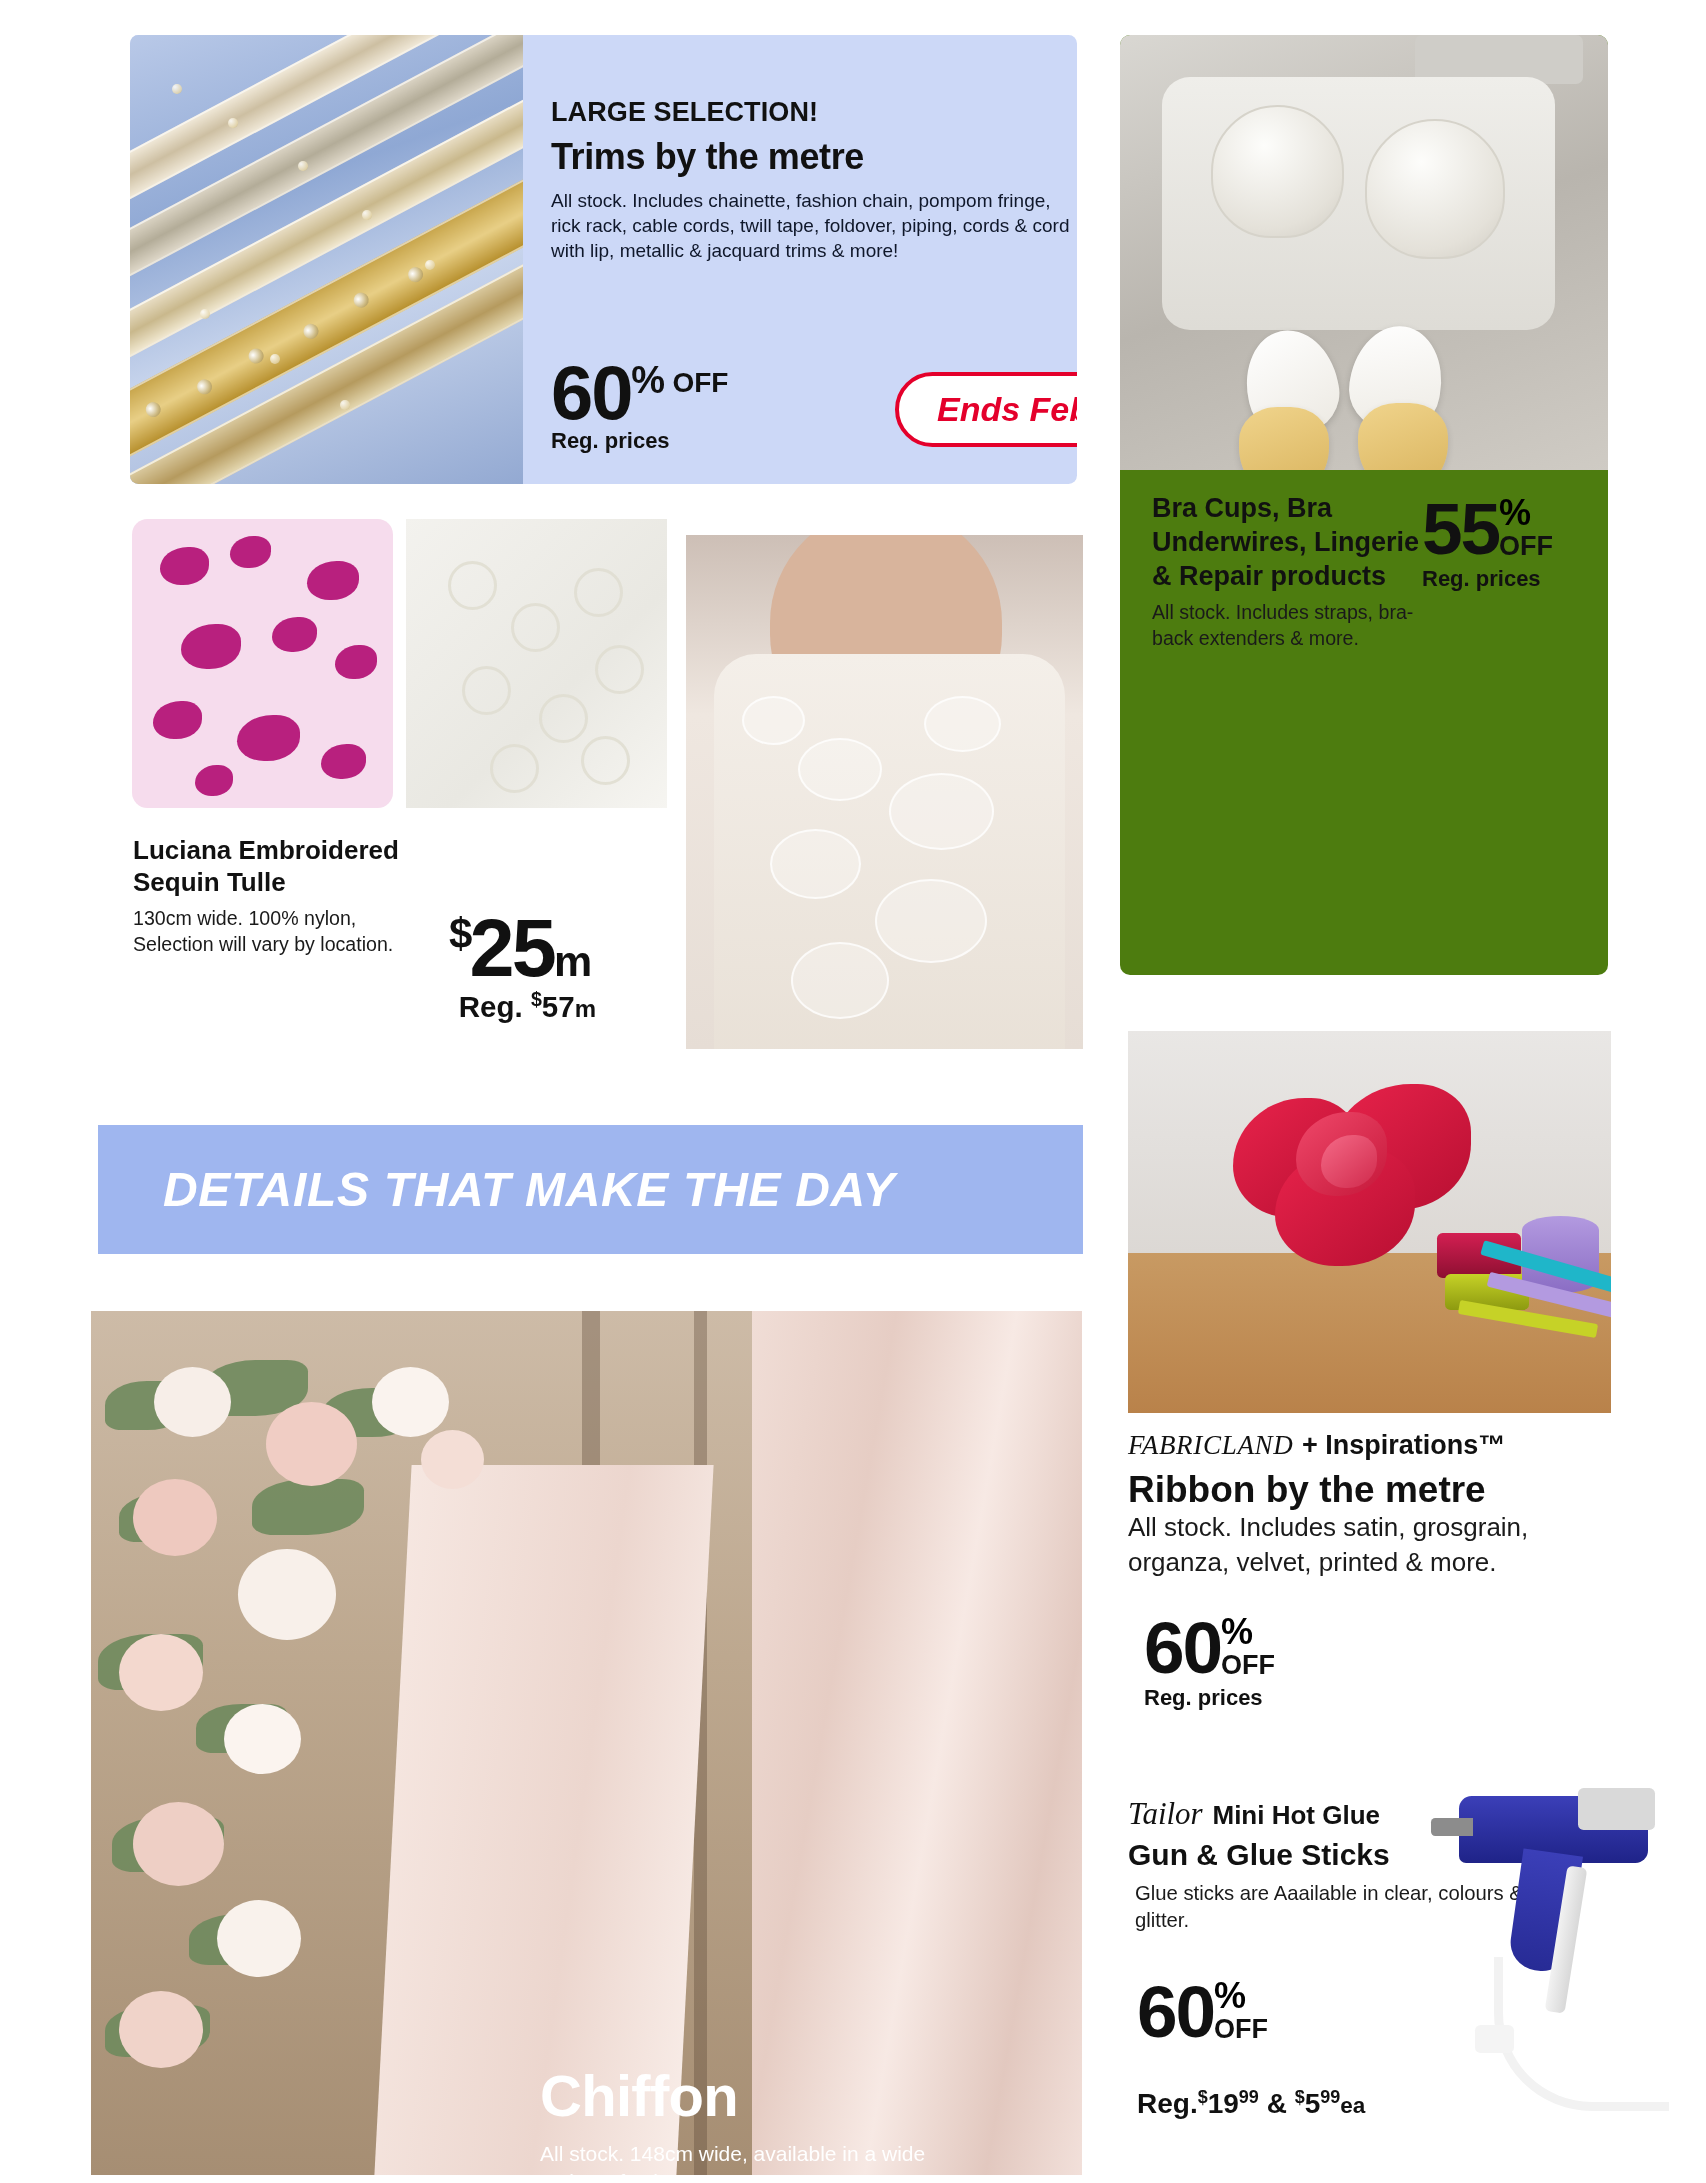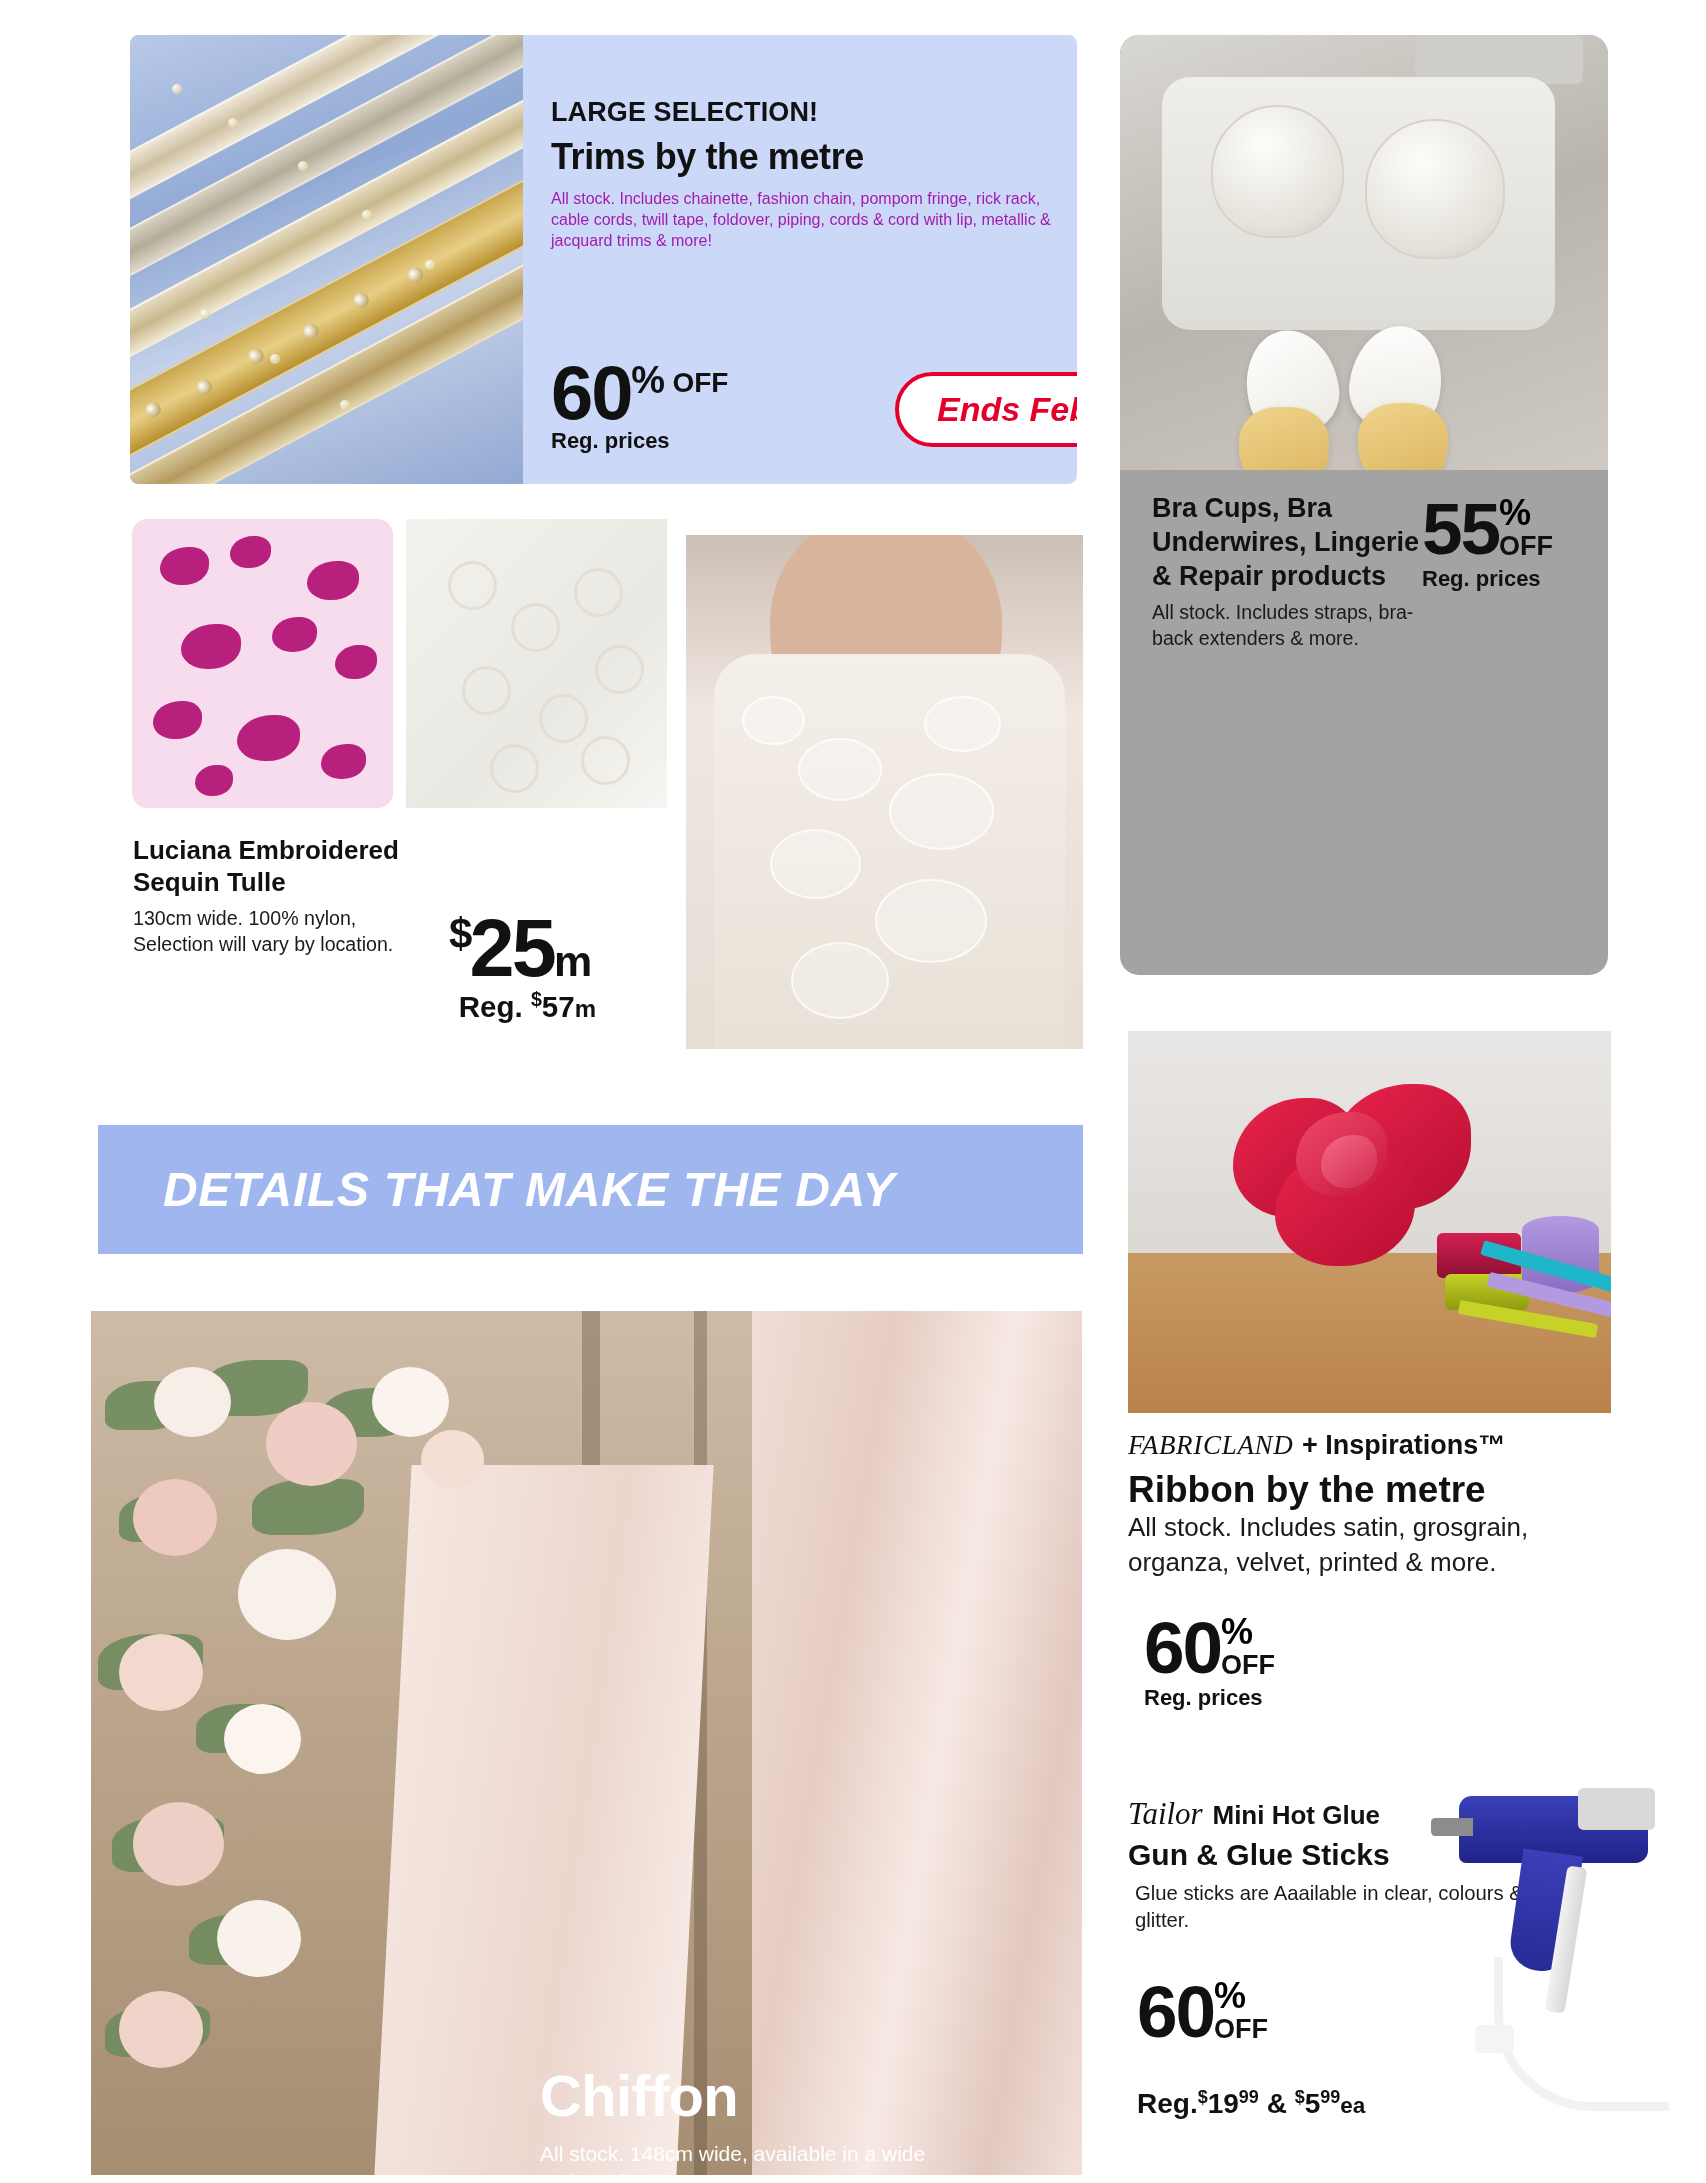--- a/index.html
+++ b/index.html
@@ -43,21 +43,21 @@
   }
   .sequin {
     position: absolute; width: 9.8px; height: 9.8px; border-radius: 50%;
     background: radial-gradient(circle at 30% 30%, #fff, #e3d4a8 70%, #a99a6a);
     opacity: .85;
   }
 
   #trims-text { position: absolute; left: 421px; top: 62px; width: 505px; }
   #trims-kicker { font-size: 27px; font-weight: bold; letter-spacing: 0.1px; color: #111; }
   #trims-title { font-size: 36px; font-weight: bold; color: #111; margin-top: 8.4px; letter-spacing: -0.4px; }
-  #trims-desc { font-size: 16px; line-height: 1.32; color: #a21caf; margin-top: 9.8px; width: 519px; }
+  #trims-desc { font-size: 19px; line-height: 1.32; color: #0f172a; margin-top: 9.8px; width: 519px; }
 
   .pricerow { display: flex; align-items: flex-end; gap: 12.6px; }
   .bigpct { font-size: 76px; font-weight: bold; line-height: .92; letter-spacing: -2.1px; color: #111; }
   .pct-sym { font-size: 38px; font-weight: bold; vertical-align: super; }
   .off-word { font-size: 28px; font-weight: bold; color: #111; }
   .reg-prices { font-size: 22px; font-weight: bold; color: #111; }
 
   #trims-offer { position: absolute; left: 421px; top: 323px; }
   #ends-badge {
     position: absolute; left: 765px; top: 337px;
@@ -112,21 +112,21 @@
   }
   .lacebit {
     position: absolute; border-radius: 50%;
     border: 2.8px solid rgba(255,255,255,.75);
     background: rgba(255,255,255,.30);
   }
 
   
   #bra-panel {
     left: 1120px; top: 35px; width: 488px; height: 940px;
-    background: #a3a3a3; border-radius: 19px; overflow: hidden;
+    background: #4d7c0f; border-radius: 10px; overflow: hidden;
   }
   #bra-photo {
     position: absolute; left: 0; top: 0; width: 488px; height: 435px;
     background: linear-gradient(160deg,#d9d7d2,#b9b5ae 50%,#cfcbc4);
     overflow: hidden;
   }
   #bra-sewn {
     position: absolute; left: 42px; top: 42px; width: 393px; height: 253px;
     background: linear-gradient(180deg,#efeeea,#dedcd6);
     border-radius: 28px;

